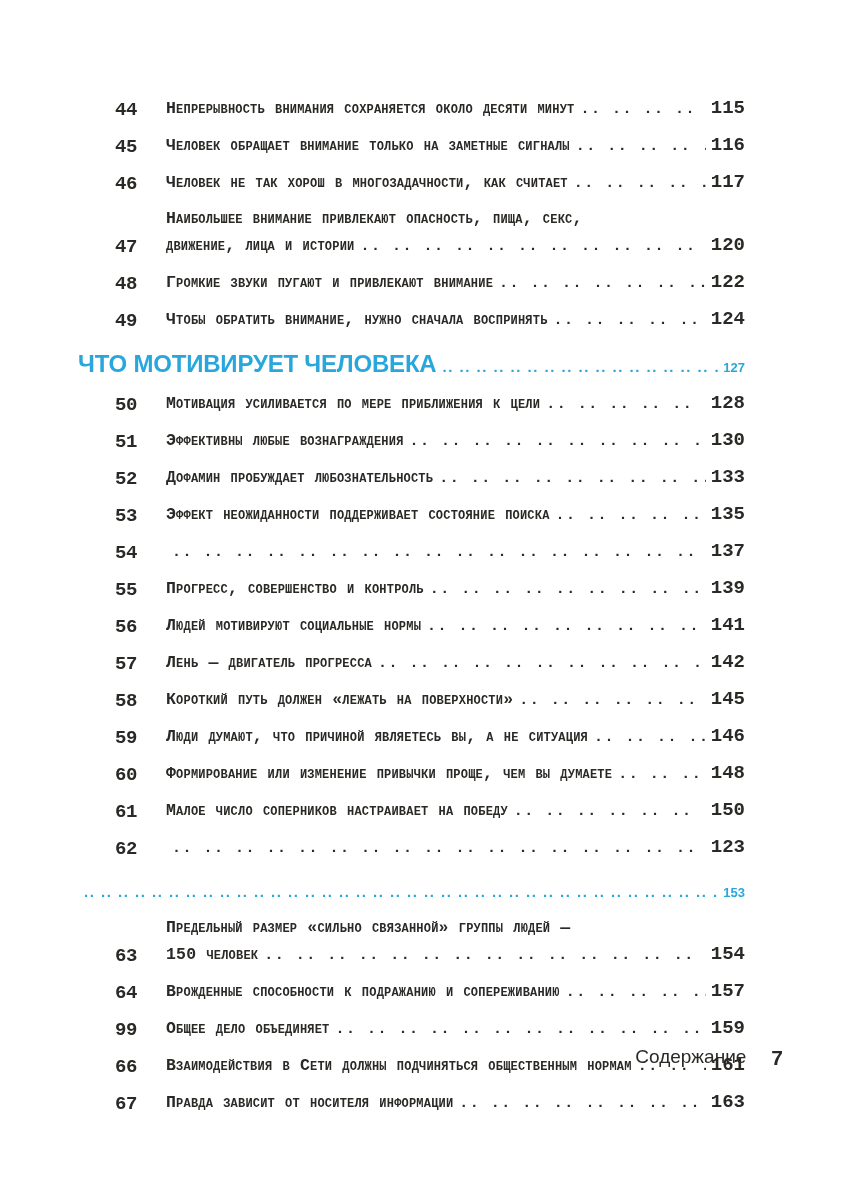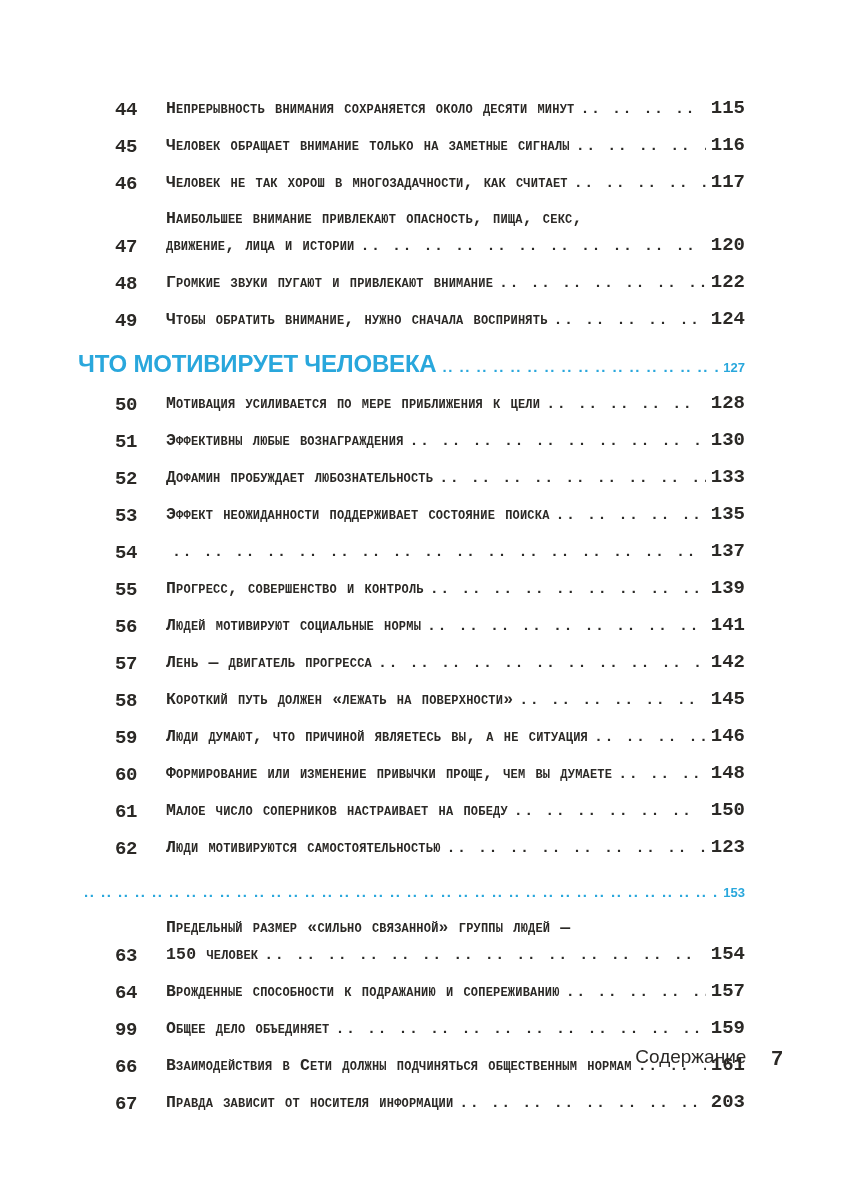--- a/index.html
+++ b/index.html
@@ -303,21 +303,20 @@
               <span class="title">Малое число соперников настраивает на победу</span>
               <span class="leader">.. .. .. .. .. .. .. .. .. .. .. .. .. .. .. .. .. .. .. .. .. .. .. .. .. .. .. .. .. .. .. .. .. .. .. .. .. .. .. .. .. .. .. .. .. .. .. .. .. .. .. .. .. .. .. .. .. .. .. .. .. .. .. .. .. .. .. .. .. .. .. .. .. .. .. .. .. .. .. .. </span>
               <span class="pageno">150</span>
             </div>
           </div>
         </div>
         <div class="row">
           <span class="num">62</span>
           <div class="body">
             <div class="titleline">
-              <span class="title">Люди мотивируются самостоятельностью</span>
               <span class="leader">.. .. .. .. .. .. .. .. .. .. .. .. .. .. .. .. .. .. .. .. .. .. .. .. .. .. .. .. .. .. .. .. .. .. .. .. .. .. .. .. .. .. .. .. .. .. .. .. .. .. .. .. .. .. .. .. .. .. .. .. .. .. .. .. .. .. .. .. .. .. .. .. .. .. .. .. .. .. .. .. </span>
               <span class="pageno">123</span>
             </div>
           </div>
         </div>
       </section>
       <section class="section">
         <div class="section-heading">
           <span class="leader">.. .. .. .. .. .. .. .. .. .. .. .. .. .. .. .. .. .. .. .. .. .. .. .. .. .. .. .. .. .. .. .. .. .. .. .. .. .. .. .. .. .. .. .. .. .. .. .. .. .. .. .. .. .. .. .. .. .. .. .. .. .. .. .. .. .. .. .. .. .. .. .. .. .. .. .. .. .. .. .. </span>
           <span class="pageno">153</span>
@@ -362,21 +361,21 @@
               <span class="pageno">161</span>
             </div>
           </div>
         </div>
         <div class="row">
           <span class="num">67</span>
           <div class="body">
             <div class="titleline">
               <span class="title">Правда зависит от носителя информации</span>
               <span class="leader">.. .. .. .. .. .. .. .. .. .. .. .. .. .. .. .. .. .. .. .. .. .. .. .. .. .. .. .. .. .. .. .. .. .. .. .. .. .. .. .. .. .. .. .. .. .. .. .. .. .. .. .. .. .. .. .. .. .. .. .. .. .. .. .. .. .. .. .. .. .. .. .. .. .. .. .. .. .. .. .. </span>
-              <span class="pageno">203</span>
+              <span class="pageno">163</span>
             </div>
           </div>
         </div>
       </section>
     </main>
 
   <footer class="footer">
     <span class="flabel">Содержание</span>
     <span class="fpage">7</span>
   </footer>

